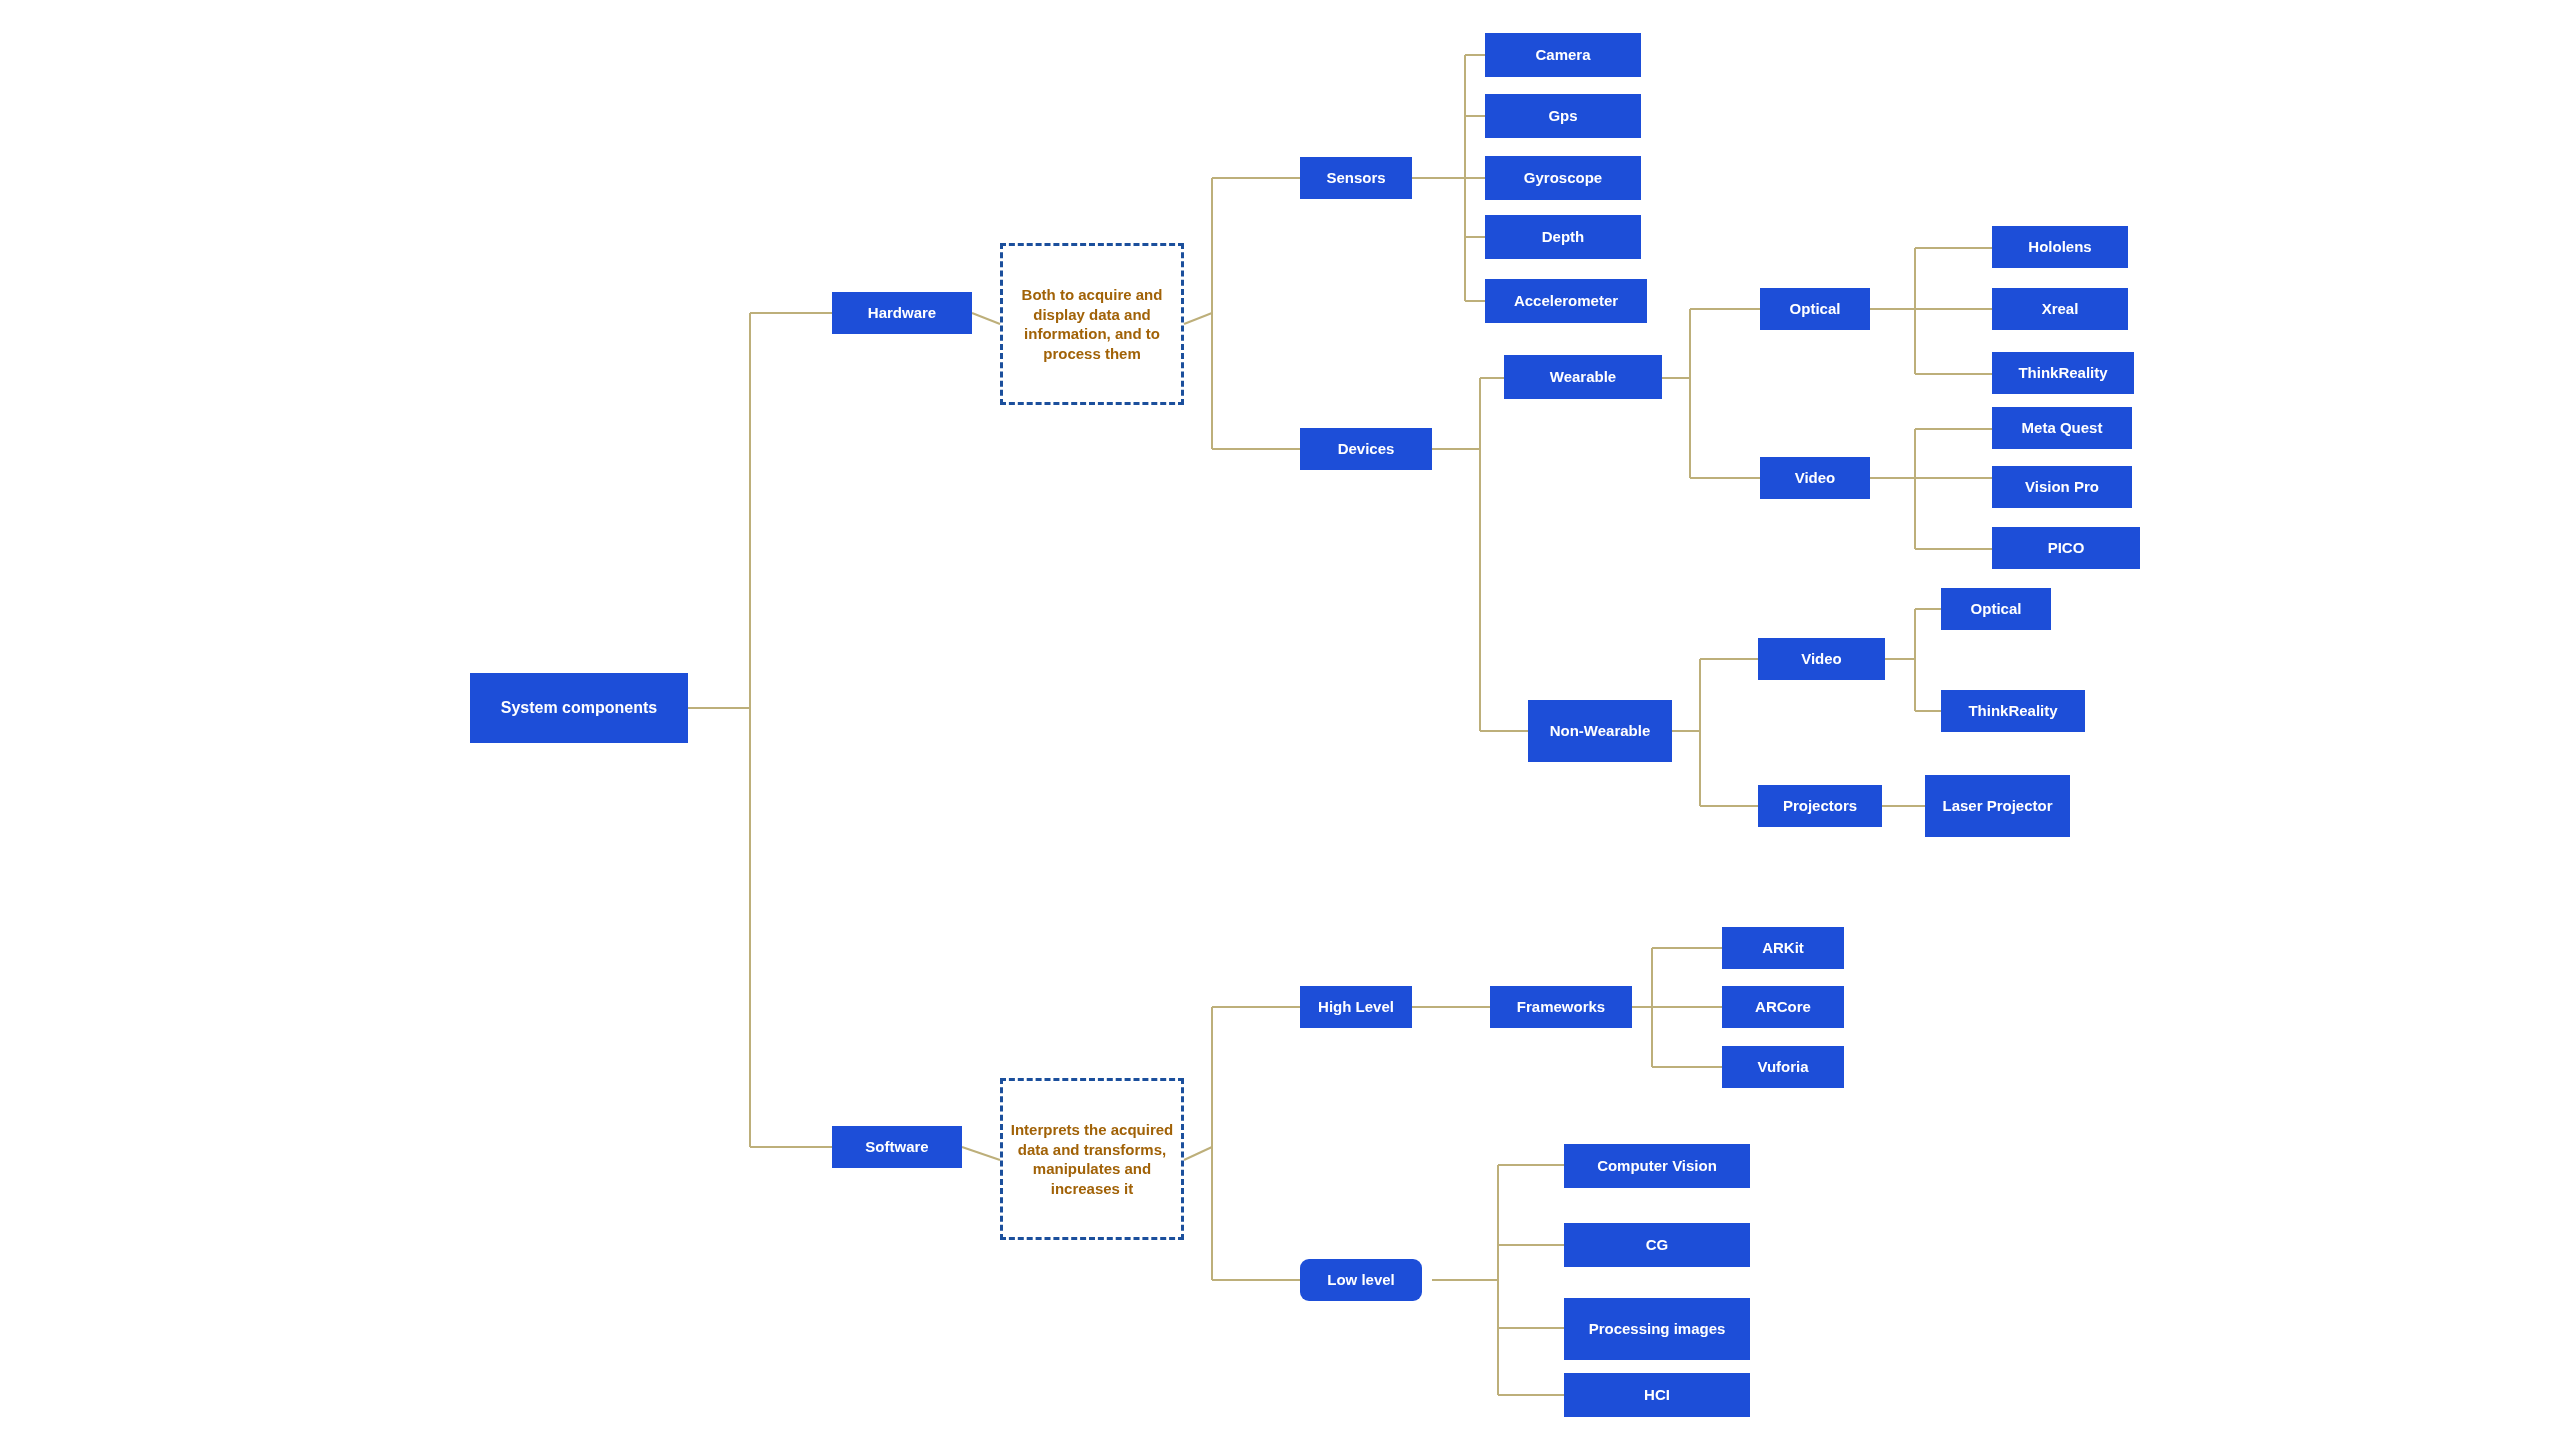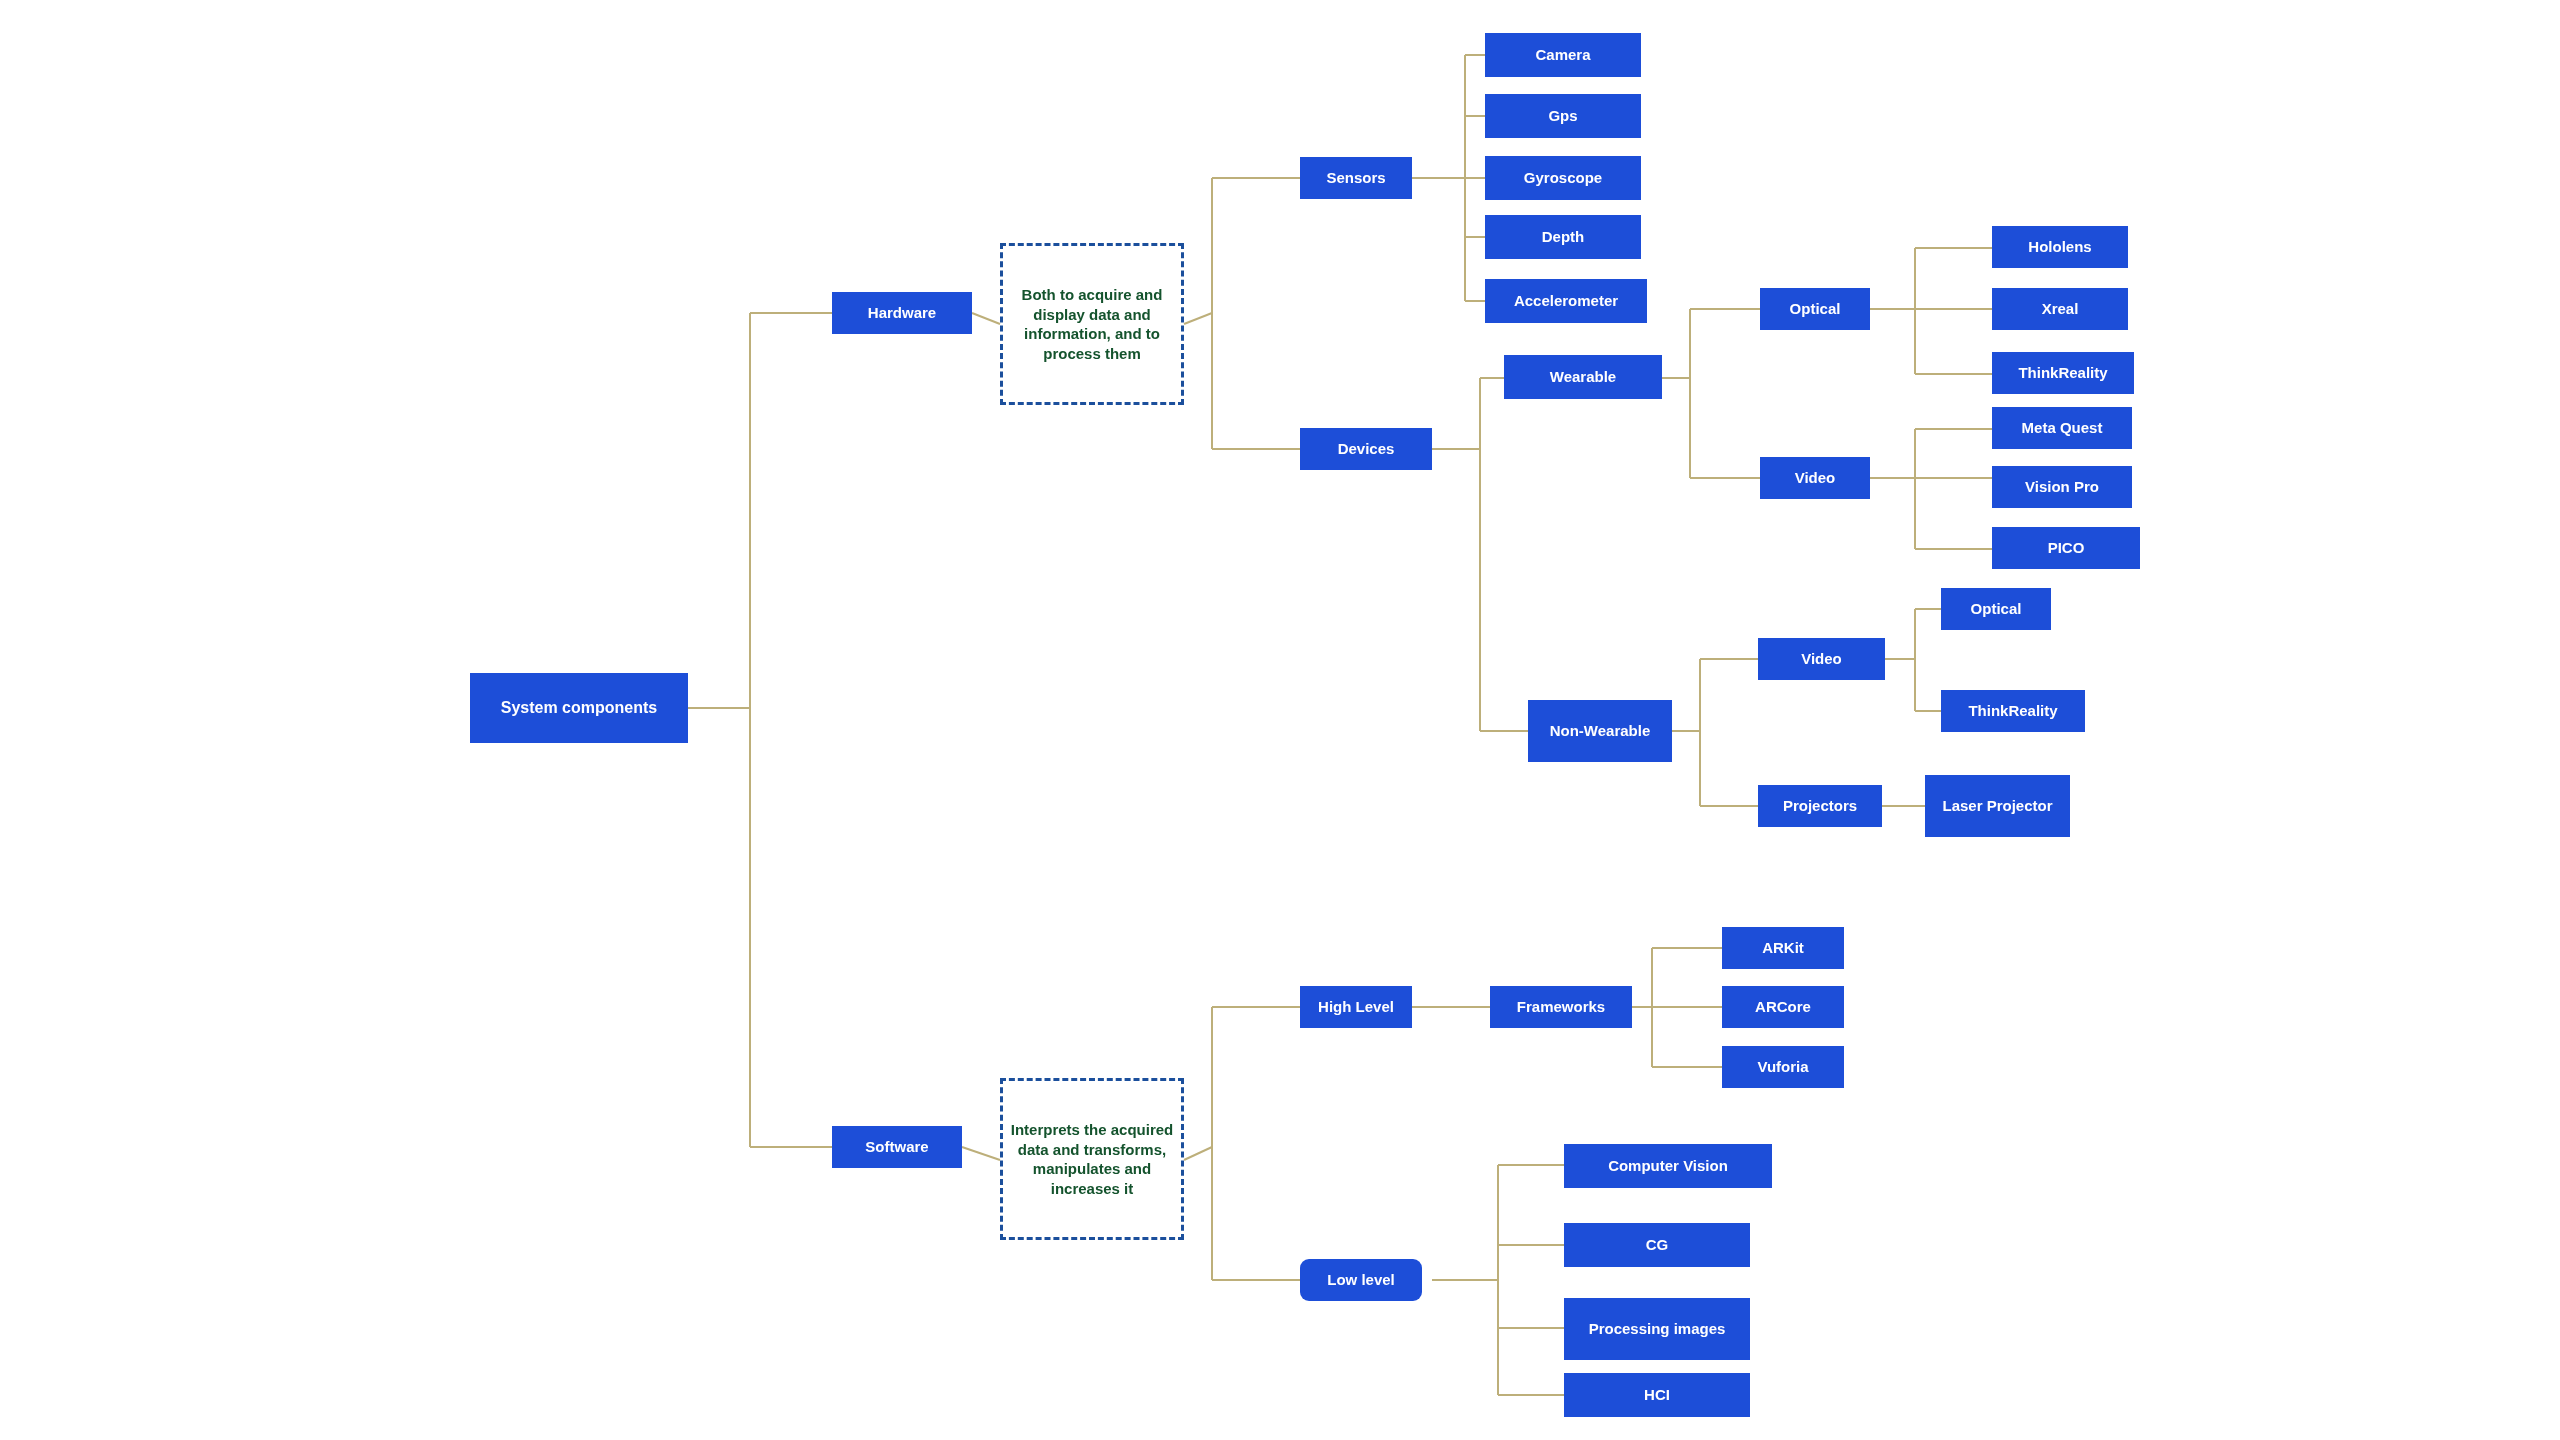--- a/index.html
+++ b/index.html
@@ -15,21 +15,21 @@
     align-items:center;
     justify-content:center;
     text-align:center;
     line-height:1.12;
     box-sizing:border-box;
     padding:0 6px;
   }
   .callout{
     position:absolute;
     border:3px dashed #1B4F9C;
-    color:#14532d;
+    color:#a16207;
     font-weight:bold;
     display:flex;
     align-items:center;
     text-align:center;
     line-height:1.30;
     box-sizing:border-box;
     background:transparent;
     padding:2px 4px;
   }
   .fs15{font-size:15px;}
@@ -240,21 +240,21 @@
   <div class="node fs15" style="left:1722px;top:986px;width:122px;height:42px;">
     <span>ARCore</span>
   </div>
   <div class="node fs15" style="left:1722px;top:1046px;width:122px;height:42px;">
     <span>Vuforia</span>
   </div>
 
   <div class="node fs15" style="left:1300px;top:1259px;width:122px;height:42px;border-radius:9px;">
     <span>Low level</span>
   </div>
-  <div class="node fs15" style="left:1564px;top:1144px;width:208px;height:44px;">
+  <div class="node fs15" style="left:1564px;top:1144px;width:186px;height:44px;">
     <span>Computer Vision</span>
   </div>
   <div class="node fs15" style="left:1564px;top:1223px;width:186px;height:44px;">
     <span>CG</span>
   </div>
   <div class="node fs15" style="left:1564px;top:1298px;width:186px;height:62px;">
     <span>Processing images</span>
   </div>
   <div class="node fs15" style="left:1564px;top:1373px;width:186px;height:44px;">
     <span>HCI</span>

